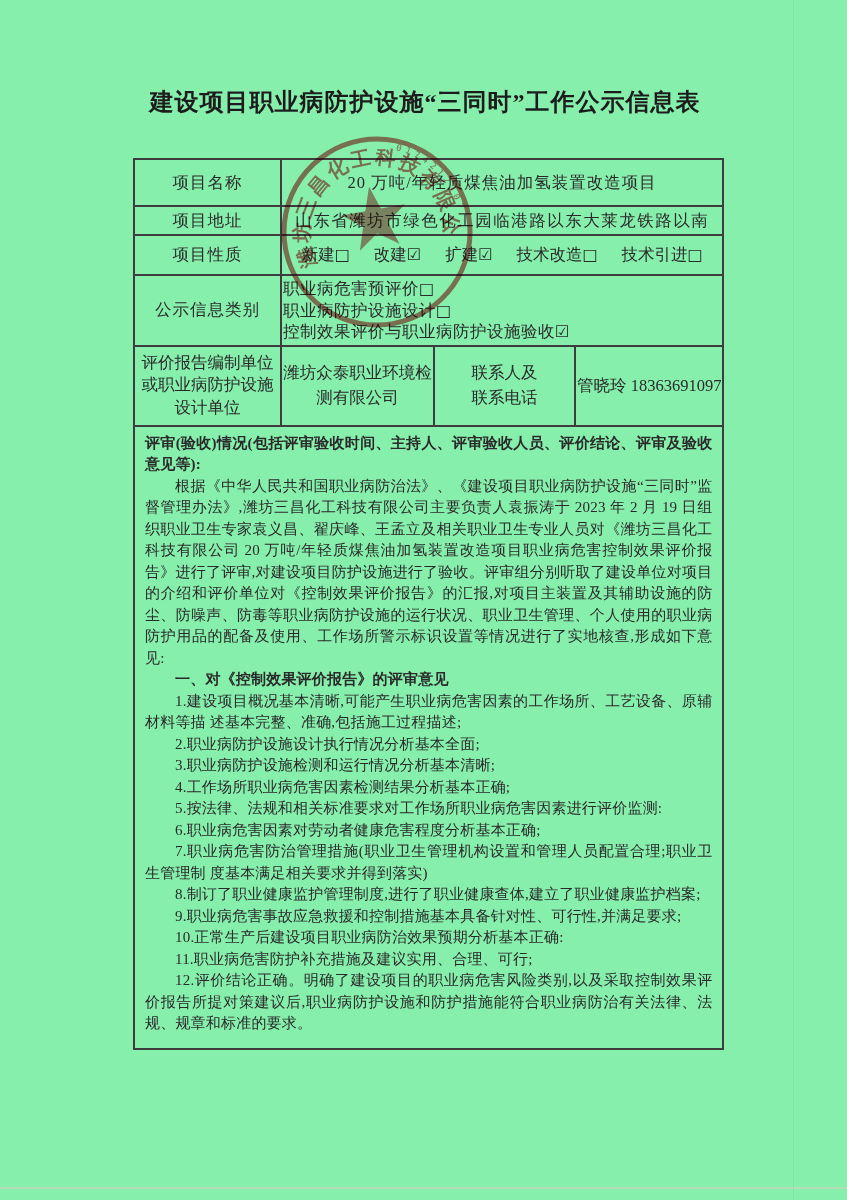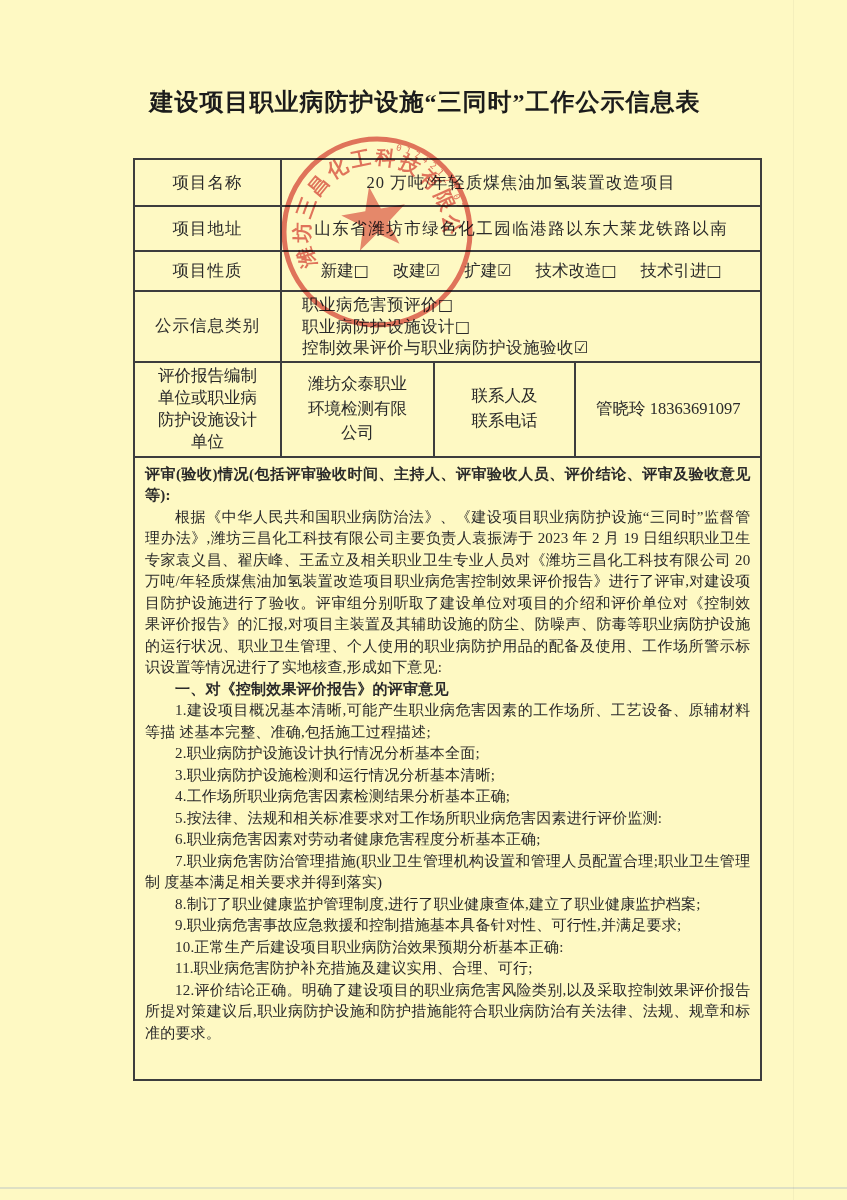--- a/index.html
+++ b/index.html
@@ -1,23 +1,23 @@
 <!DOCTYPE html>
 <html><head>
 <meta charset="utf-8">
 <style>
   html,body{margin:0;padding:0;}
   body{width:847px;height:1200px;background:#ffffff;position:relative;
        font-family:"Liberation Serif","DejaVu Serif",serif;color:#262626;}
-  .page{position:absolute;inset:0;overflow:hidden;background:#fef9c3;}
+  .page{position:absolute;inset:0;overflow:hidden;background:#86efac;}
   .doc-title{position:absolute;left:120px;top:86px;width:610px;text-align:center;
        font-size:24px;font-weight:bold;letter-spacing:1px;color:#1c1c1c;white-space:nowrap;}
   table.info{position:absolute;left:133px;top:158px;border-collapse:collapse;table-layout:fixed;}
   table.info td{border:2px solid #3d3d3d;font-size:16.5px;color:#2a2a2a;
-       text-align:center;vertical-align:middle;padding:2px 20px;}
+       text-align:center;vertical-align:middle;padding:2px 1px;}
   td.lbl{letter-spacing:1px;}
   td.small-lbl{font-size:15.5px;letter-spacing:0;line-height:1.35;}
   td.val-left{text-align:left;padding-left:10px;margin-left:32px;}
   .nature-row{display:flex;justify-content:center;gap:24px;flex-wrap:nowrap;}
   .box{font-family:"DejaVu Sans",sans-serif;font-size:16px;}
   .pub-line{text-align:left;line-height:21.5px;letter-spacing:.5px;}
   .addr{letter-spacing:1.5px;}
   .pname{letter-spacing:1px;}
   .contact-val{font-size:15px;white-space:nowrap;letter-spacing:0;}
   .review-cell{text-align:left !important;vertical-align:top !important;padding:6px 10px !important;}
@@ -46,21 +46,21 @@
         <col style="width:141px">
         <col style="width:143px">
       </colgroup>
 
     <tbody>
         <tr style="height:47px;">
       <td class="lbl">项目名称</td>
       <td colspan="3" class="pname">20 万吨/年轻质煤焦油加氢装置改造项目</td>
     </tr>
 
-    <tr style="height:45px;">
+    <tr style="height:29px;">
       <td class="lbl">项目地址</td>
       <td colspan="3" class="addr">山东省潍坊市绿色化工园临港路以东大莱龙铁路以南</td>
     </tr>
 
     <tr style="height:40px;">
       <td class="lbl">项目性质</td>
       <td colspan="3">
         <div class="nature-row">
           <span><span>新建</span><span class="box">□</span></span>
           <span><span>改建</span><span class="box">☑</span></span>

